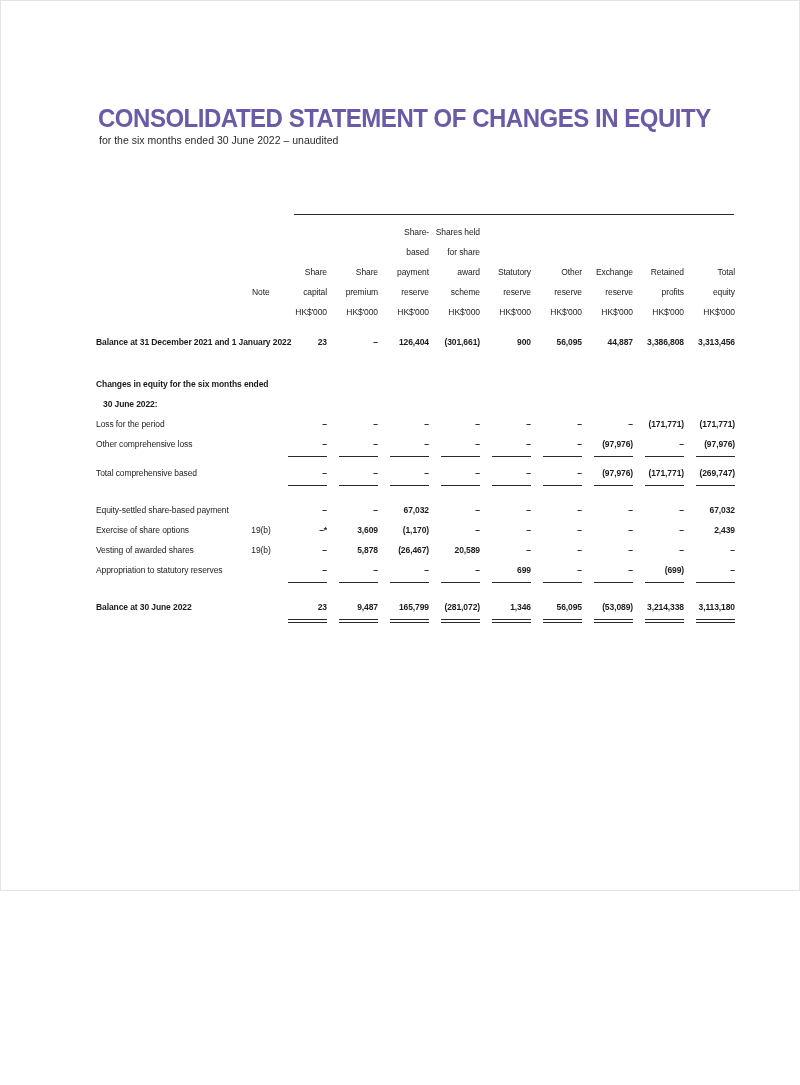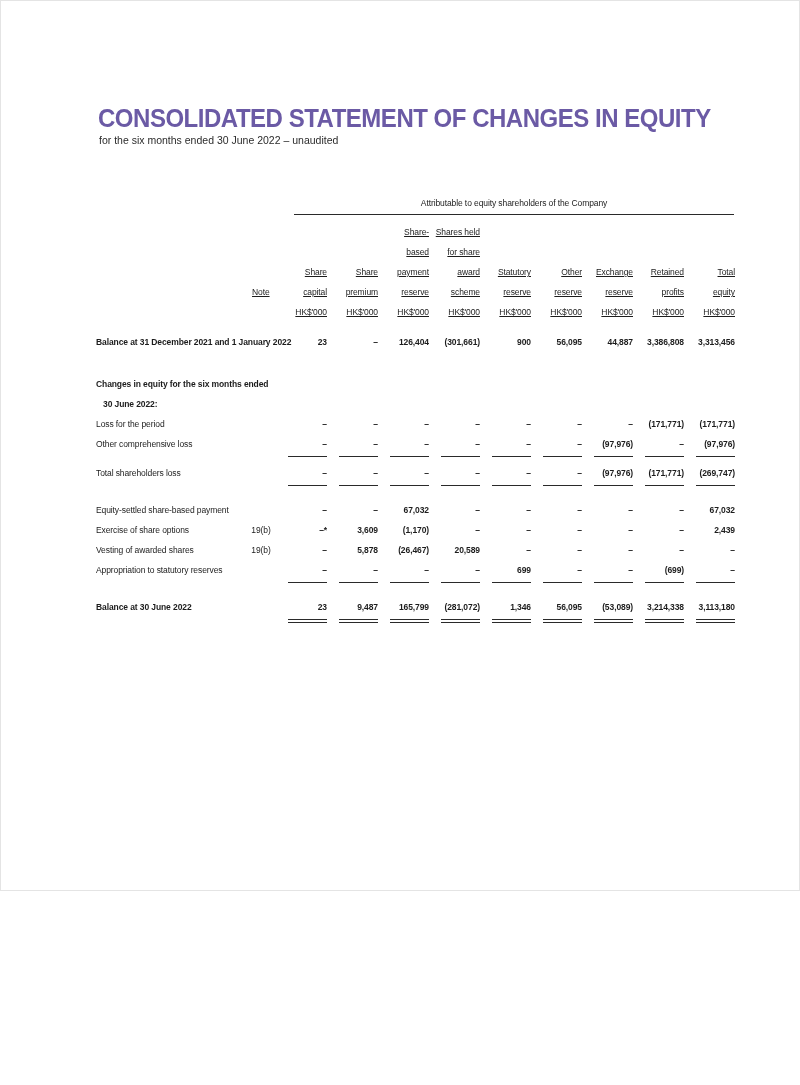--- a/index.html
+++ b/index.html
@@ -11,21 +11,21 @@
   #doc-subtitle{position:absolute;left:98px;top:133px;font-size:10.5px;color:#2b2b2b;}
   
   #stmt{position:absolute;left:95px;top:195px;width:639px;font-size:8.5px;letter-spacing:-0.1px;}
   .row{display:grid;grid-template-columns:150px 30px repeat(9,51px);align-items:start;line-height:20px;}
   .lab{text-align:left;white-space:nowrap;}
   .lab.b{font-weight:bold;}
   .lab.ind{padding-left:7px;}
   .note{text-align:center;}
   .num{text-align:right;padding-left:12px;font-weight:bold;}
   .hcell{text-align:right;padding-left:6px;}
-  .hcell div{height:20px;line-height:20px;white-space:nowrap;text-decoration:underline;}
+  .hcell div{height:20px;line-height:20px;white-space:nowrap;}
   .hnote{text-align:left;}
   .sr{border-top:1px solid #2a2a2a;margin-top:2px;height:0;}
   .dr{border-top:1px solid #2a2a2a;border-bottom:1px solid #2a2a2a;height:2px;margin-top:2px;}
   .rule-pad{padding-bottom:6px;}
   #group-header{position:absolute;left:198px;top:2px;width:440px;text-align:center;font-size:8.5px;}
   #group-line{position:absolute;left:198px;top:18px;width:440px;border-top:1px solid #2a2a2a;}
   #col-headers{position:relative;margin-top:26px;}
   #table-body{position:relative;}
   
   #footer-wave-svg{position:absolute;left:0;top:890px;}
@@ -36,21 +36,20 @@
 </style>
 </head>
 <body>
 
 <div id="page">
 
   <div id="doc-title">CONSOLIDATED STATEMENT OF CHANGES IN EQUITY</div>
   <div id="doc-subtitle">for the six months ended 30 June 2022 – unaudited</div>
 
   <div id="stmt">
-    <div id="group-header">Attributable to equity shareholders of the Company</div>
     <div id="group-line"></div>
     <div id="col-headers" class="row">
         <div class="hcell"></div>
         <div class="hcell hnote">
           <div></div>
           <div></div>
           <div></div>
           <div>Note</div>
           <div></div>
         </div>
@@ -160,21 +159,21 @@
           <div class="num"><span>–</span><div class="sr"></div></div>
           <div class="num"><span>–</span><div class="sr"></div></div>
           <div class="num"><span>–</span><div class="sr"></div></div>
           <div class="num"><span>–</span><div class="sr"></div></div>
           <div class="num"><span>–</span><div class="sr"></div></div>
           <div class="num"><span>(97,976)</span><div class="sr"></div></div>
           <div class="num"><span>–</span><div class="sr"></div></div>
           <div class="num"><span>(97,976)</span><div class="sr"></div></div>
         </div>
         <div class="row rule-pad" style="margin-top: 0px;">
-          <div class="lab">Total shareholders loss</div>
+          <div class="lab">Total comprehensive based</div>
           <div class="note"></div>
           <div class="num"><span>–</span><div class="sr"></div></div>
           <div class="num"><span>–</span><div class="sr"></div></div>
           <div class="num"><span>–</span><div class="sr"></div></div>
           <div class="num"><span>–</span><div class="sr"></div></div>
           <div class="num"><span>–</span><div class="sr"></div></div>
           <div class="num"><span>–</span><div class="sr"></div></div>
           <div class="num"><span>(97,976)</span><div class="sr"></div></div>
           <div class="num"><span>(171,771)</span><div class="sr"></div></div>
           <div class="num"><span>(269,747)</span><div class="sr"></div></div>

